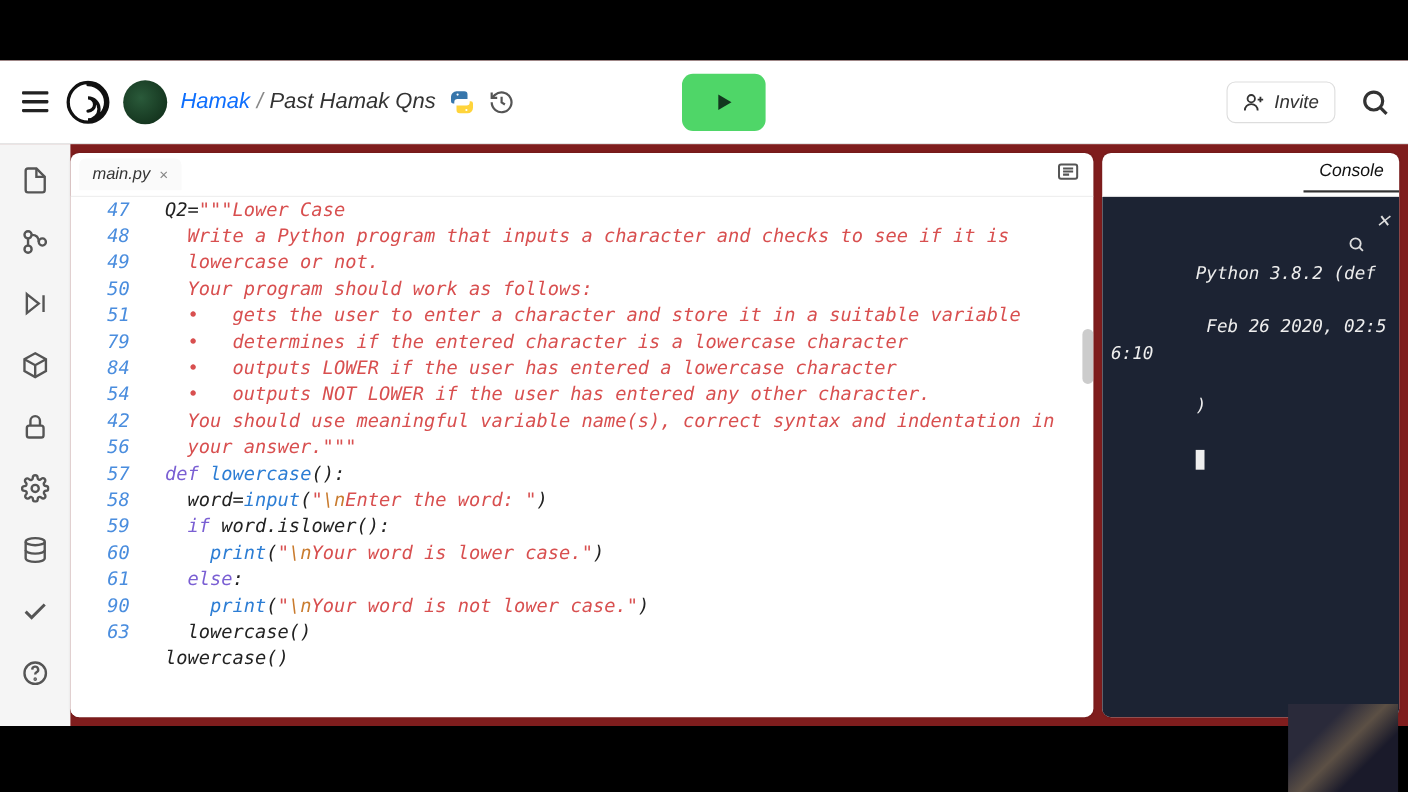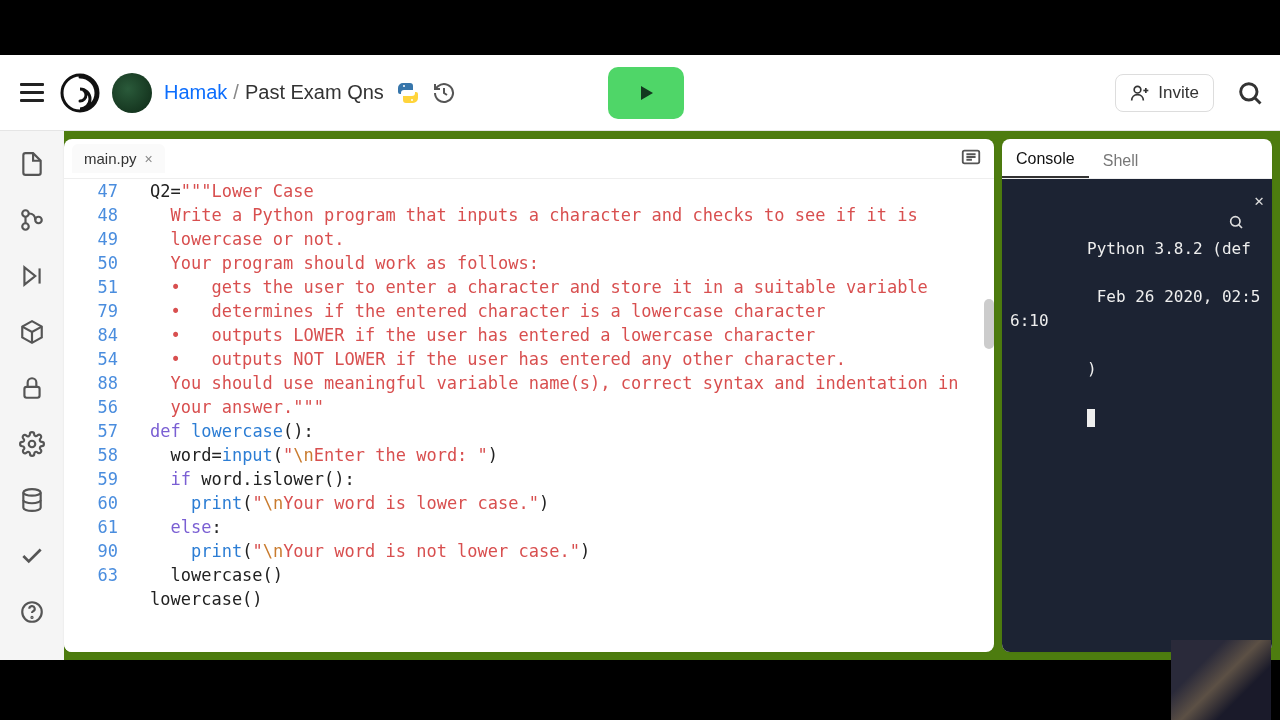--- a/index.html
+++ b/index.html
@@ -1,17 +1,17 @@
 <!DOCTYPE html>
 <html><head>
 <meta charset="utf-8">
 <style>
   * { margin: 0; padding: 0; box-sizing: border-box; }
   body { font-family: -apple-system, BlinkMacSystemFont, 'Segoe UI', sans-serif; background: #000; width: 1280px; height: 720px; overflow: hidden; }
-  .app { position: absolute; top: 55px; left: 0; right: 0; height: 605px; background: #4d7c0f; display: flex; flex-direction: column; }
+  .app { position: absolute; top: 55px; left: 0; right: 0; height: 605px; background: #7f1d1d; display: flex; flex-direction: column; font-style: italic; }
   .header { height: 76px; background: #fff; display: flex; align-items: center; padding: 0 16px; gap: 12px; border-bottom: 1px solid #e5e5e5; }
   .hamburger { display: flex; flex-direction: column; gap: 5px; cursor: pointer; padding: 4px; }
   .hamburger span { width: 24px; height: 3px; background: #222; border-radius: 1px; }
   .swirl-logo { width: 40px; height: 40px; }
   .avatar { width: 40px; height: 40px; border-radius: 50%; background: radial-gradient(circle at 40% 40%, #2a5a3a, #0d2815); }
   .breadcrumb { display: flex; align-items: center; gap: 6px; font-size: 20px; }
   .breadcrumb .user { color: #0d6efd; }
   .breadcrumb .sep { color: #888; }
   .breadcrumb .proj { color: #333; font-weight: 500; }
   .py-badge { width: 24px; height: 24px; }
@@ -31,21 +31,21 @@
   .code-area { flex: 1; overflow: hidden; font-family: 'Menlo','Consolas',monospace; font-size: 17px; line-height: 24px; display: flex; position: relative; gap: 16px; }
   .gutter { width: 70px; text-align: right; padding-right: 16px; color: #4a8dde; background: #fff; user-select: none; }
   .code { flex: 1; white-space: pre; color: #222; padding-right: 12px; }
   .tk-str { color: #d84f4f; }
   .tk-kw { color: #7a5fd3; }
   .tk-def { color: #2c7dd4; }
   .tk-fn { color: #2c7dd4; }
   .tk-esc { color: #c97b2e; }
   .scroll-indicator { position: absolute; right: 0; top: 120px; width: 10px; height: 50px; background: #ccc; border-radius: 5px; }
   .console-panel { width: 270px; display: flex; flex-direction: column; background: #fff; margin: 8px 8px 8px 4px; border-radius: 8px; overflow: hidden; box-shadow: 0 0 2px rgba(0,0,0,.1); position: relative; }
-  .console-tabs { display: flex; border-bottom: 1px solid #eee; height: 40px; align-items: end; }
+  .console-tabs { display: flex; border-bottom: 1px solid #eee; height: 40px; align-items: end; flex-direction: column; }
   .console-tab { padding: 8px 14px; font-size: 16px; color: #777; cursor: pointer; }
   .console-tab.active { color: #111; border-bottom: 2px solid #333; font-weight: 500; }
   .console-body { flex: 1; background: #1c2333; color: #eee; font-family: 'Menlo','Consolas',monospace; font-size: 16px; line-height: 24px; padding: 10px 8px; position: relative; white-space: pre-wrap; word-break: break-all; }
   .console-icons { position: absolute; top: 10px; right: 8px; display: flex; gap: 10px; color: #ddd; }
   .console-icons span { cursor: pointer; font-size: 16px; }
   .cursor { display: inline-block; width: 8px; height: 18px; background: #eee; vertical-align: middle; }
   .pip { position: absolute; right: 9px; bottom: 0; width: 100px; height: 80px; background: linear-gradient(135deg, #2a2a3a 30%, #5c5045 50%, #1a1a2a 70%); }
 </style>
 </head>
 <body>
@@ -59,21 +59,21 @@
         <span></span>
     </div>
     <svg class="swirl-logo" viewBox="0 0 40 40">
       <circle cx="20" cy="20" r="18" fill="none" stroke="#111" stroke-width="3"></circle>
       <path d="M20 4 A16 16 0 0 1 20 36 A10 10 0 0 0 20 16 A6 6 0 0 1 20 28" fill="none" stroke="#111" stroke-width="3" stroke-linecap="round"></path>
     </svg>
     <div class="avatar"></div>
     <div class="breadcrumb">
       <span class="user">Hamak</span>
       <span class="sep">/</span>
-      <span class="proj">Past Exam Qns</span>
+      <span class="proj">Past Hamak Qns</span>
     </div>
     <svg class="py-badge" viewBox="0 0 24 24">
       <path d="M9 2h5a3 3 0 0 1 3 3v4H8a3 3 0 0 0-3 3v1H4a2 2 0 0 1-2-2V7a5 5 0 0 1 5-5h2z" fill="#3776ab"></path>
       <path d="M15 22h-5a3 3 0 0 1-3-3v-4h9a3 3 0 0 0 3-3v-1h1a2 2 0 0 1 2 2v4a5 5 0 0 1-5 5h-2z" fill="#ffd43b"></path>
       <circle cx="8" cy="5" r="1" fill="#fff"></circle>
         <circle cx="16" cy="19" r="1" fill="#fff"></circle>
     </svg>
     <svg class="history-icon" viewBox="0 0 24 24" fill="none" stroke="currentColor" stroke-width="2">
       <path d="M3 12a9 9 0 1 0 3-6.7L3 8"></path>
         <polyline points="3 3 3 8 8 8"></polyline>
@@ -164,21 +164,21 @@
             <div>47</div>
             <div>48</div>
             <div></div>
             <div>49</div>
             <div>50</div>
             <div>51</div>
             <div>79</div>
             <div>84</div>
             <div>54</div>
             <div></div>
-            <div>88</div>
+            <div>42</div>
             <div>56</div>
             <div>57</div>
             <div>58</div>
             <div>59</div>
             <div>60</div>
             <div>61</div>
             <div>90</div>
             <div>63</div>
           </div>
         <div class="code" id="code"><div>Q2=<span class="tk-str">"""Lower Case</span></div><div><span class="tk-str">&nbsp;&nbsp;Write a Python program that inputs a character and checks to see if it is</span></div><div><span class="tk-str">&nbsp;&nbsp;lowercase or not.</span></div><div><span class="tk-str">&nbsp;&nbsp;Your program should work as follows:</span></div><div><span class="tk-str">&nbsp;&nbsp;•&nbsp;&nbsp;&nbsp;gets the user to enter a character and store it in a suitable variable</span></div><div><span class="tk-str">&nbsp;&nbsp;•&nbsp;&nbsp;&nbsp;determines if the entered character is a lowercase character</span></div><div><span class="tk-str">&nbsp;&nbsp;•&nbsp;&nbsp;&nbsp;outputs LOWER if the user has entered a lowercase character</span></div><div><span class="tk-str">&nbsp;&nbsp;•&nbsp;&nbsp;&nbsp;outputs NOT LOWER if the user has entered any other character.</span></div><div><span class="tk-str">&nbsp;&nbsp;You should use meaningful variable name(s), correct syntax and indentation in</span></div><div><span class="tk-str">&nbsp;&nbsp;your answer."""</span></div><div><span class="tk-kw">def</span> <span class="tk-def">lowercase</span>():</div><div>&nbsp;&nbsp;word=<span class="tk-fn">input</span>(<span class="tk-str">"<span class="tk-esc">\n</span>Enter the word: "</span>)</div><div>&nbsp;&nbsp;<span class="tk-kw">if</span> word.islower():</div><div>&nbsp;&nbsp;&nbsp;&nbsp;<span class="tk-fn">print</span>(<span class="tk-str">"<span class="tk-esc">\n</span>Your word is lower case."</span>)</div><div>&nbsp;&nbsp;<span class="tk-kw">else</span>:</div><div>&nbsp;&nbsp;&nbsp;&nbsp;<span class="tk-fn">print</span>(<span class="tk-str">"<span class="tk-esc">\n</span>Your word is not lower case."</span>)</div><div>&nbsp;&nbsp;lowercase()</div><div>lowercase()</div><div>&nbsp;</div></div>

